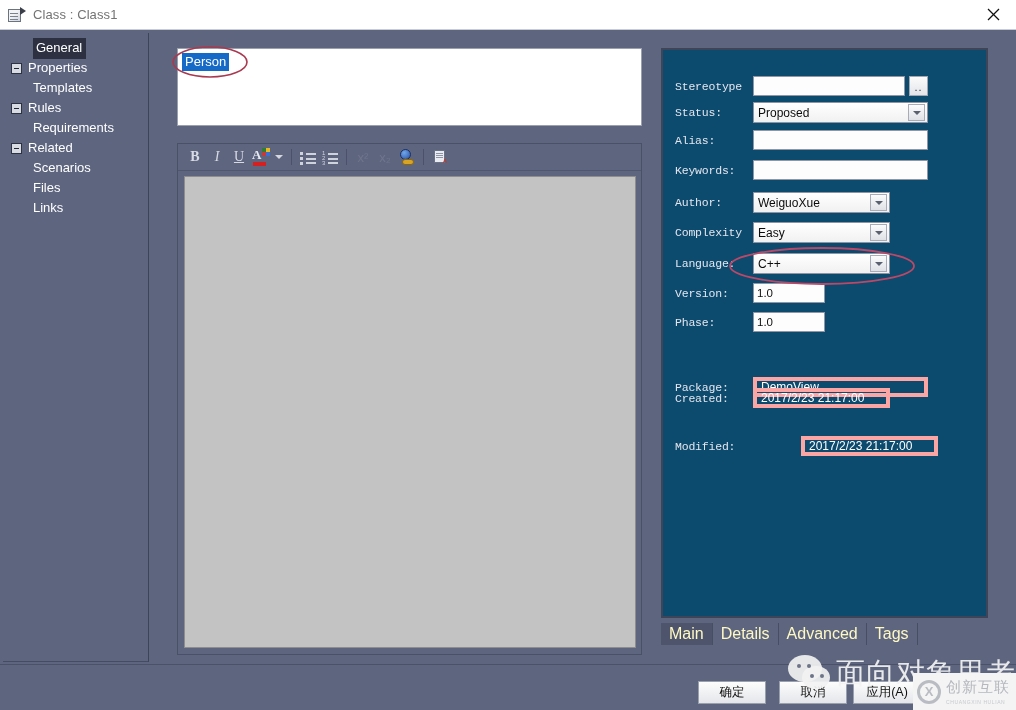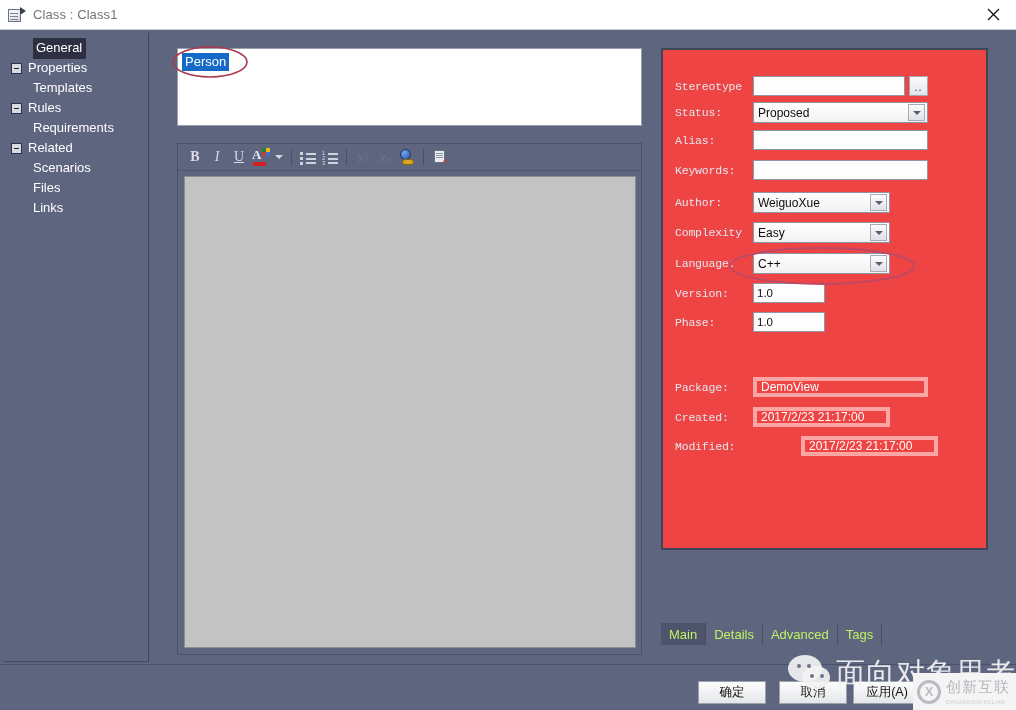--- a/index.html
+++ b/index.html
@@ -177,22 +177,22 @@
     position: absolute; left: 1px; top: 1px; width: 11px; height: 13px;
     background: #e9ecf2; border: 1px solid #6a7185;
   }
   .doc-icon .tl { position: absolute; left: 3px; width: 7px; height: 1px; background: #8e94a6; }
   .doc-icon .t1 { top: 4px; } .doc-icon .t2 { top: 6px; } .doc-icon .t3 { top: 8px; }
   .doc-icon .mk { position: absolute; right: 0px; bottom: 1px; font-size: 6px; color: #c0392b; font-weight: bold; }
 
   
   .props-panel {
     position: absolute; left: 661px; top: 48px;
-    width: 327px; height: 502px;
-    background: #ef4444;
+    width: 327px; height: 570px;
+    background: #0c4a6e;
     border: 2px solid #3f4558;
   }
   .field-row {
     position: absolute; left: 12px; display: flex; align-items: center;
   }
   .f-label {
     width: 78px; flex: none;
     font-family: "Liberation Mono", monospace;
     font-size: 11.5px; color: #e4e6ee; letter-spacing: -0.2px;
     white-space: nowrap;
@@ -242,21 +242,21 @@
   }
 
   
   .tabs {
     position: absolute; left: 661px; top: 623px;
     width: 327px; height: 22px;
     display: flex; align-items: stretch;
   }
   .tab {
     padding: 0 8px; display: flex; align-items: center;
-    font-size: 13px; color: #bef264; cursor: pointer;
+    font-size: 16px; color: #fef9c3; cursor: pointer;
     border-right: 1px solid #474d63;
   }
   .tab.active { background: #4e546b; }
 
   
   .footer-sep {
     position: absolute; left: 0; top: 664px; width: 1016px; height: 1px;
     background: #4b5168;
   }
   .btn {
@@ -502,21 +502,21 @@
     <div class="field-row" style="top:262px;">
       <span class="f-label">Phase:</span>
       <span class="f-input" style="width:72px;height:20px;">1.0</span>
     </div>
 
     <div class="field-row" style="top:327px;">
       <span class="f-label">Package:</span>
       <span class="f-readonly" style="width:175px;">DemoView</span>
     </div>
 
-    <div class="field-row" style="top:357px;">
+    <div class="field-row" style="top:338px;">
       <span class="f-label">Created:</span>
       <span class="f-readonly" style="width:137px;">2017/2/23 21:17:00</span>
     </div>
 
     <div class="field-row" style="top:386px;gap:48px;">
       <span class="f-label">Modified:</span>
       <span class="f-readonly" style="width:137px;">2017/2/23 21:17:00</span>
     </div>
   </div>
 

